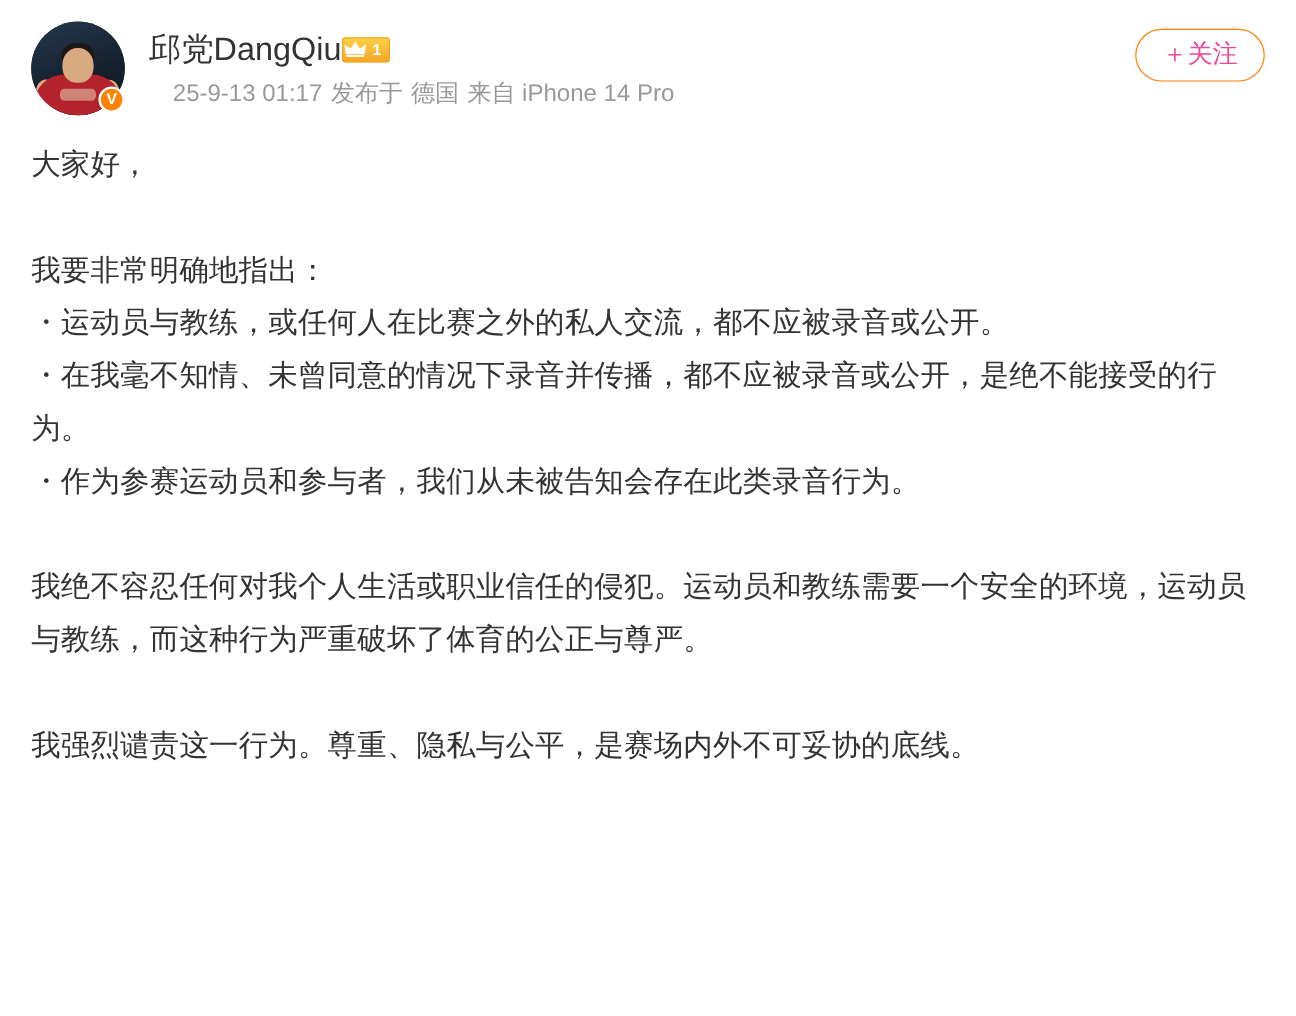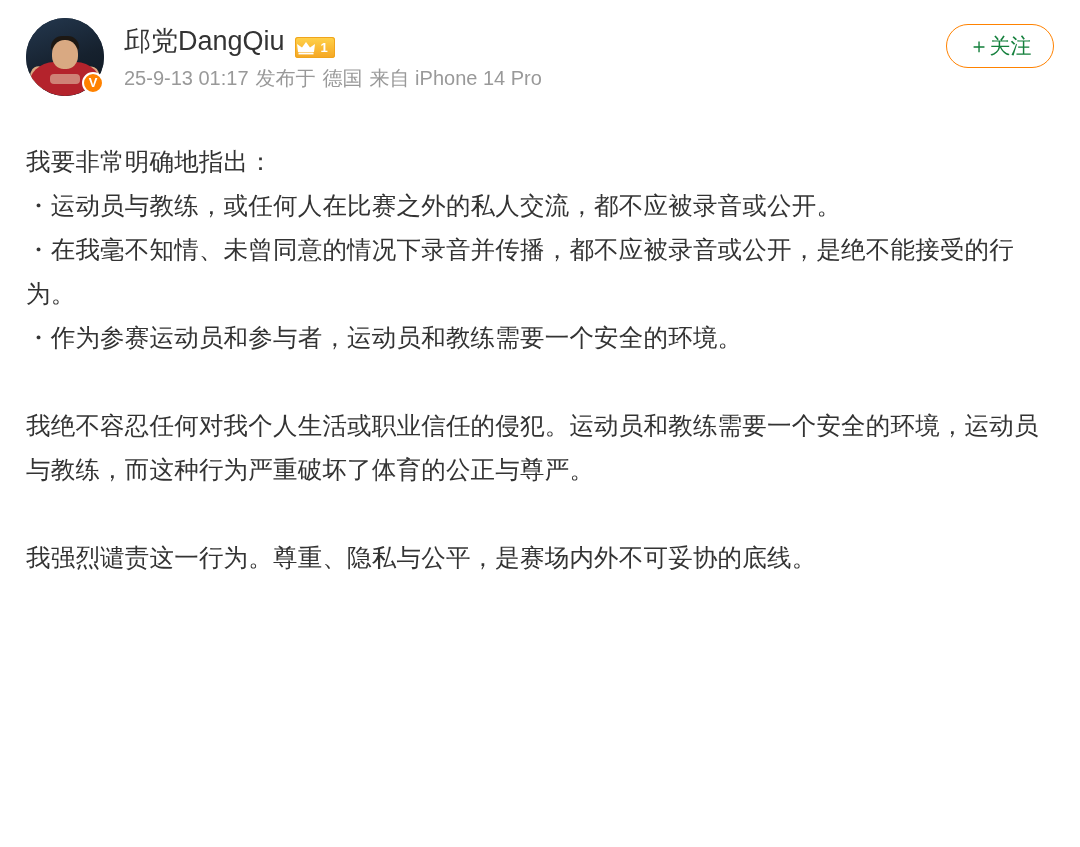--- a/index.html
+++ b/index.html
@@ -115,22 +115,21 @@
     text-align: center;
     font-weight: bold;
   }
   .meta {
     flex: 1 1 auto;
     min-width: 0;
     padding-top: 6px;
   }
   .name-row {
     display: flex;
-    align-items: flex-end;
-    gap: 10px;
+    align-items: center;
   }
   .username {
     font-size: 27px;
     line-height: 34px;
     color: #333333;
     font-weight: normal;
     white-space: nowrap;
   }
   .level-badge {
     display: inline-flex;
@@ -151,35 +150,36 @@
     color: #ffffff;
     font-weight: bold;
     padding: 0 2px;
   }
   .subline {
     margin-top: 6px;
     font-size: 20px;
     line-height: 28px;
     color: #999999;
     white-space: nowrap;
+    margin-left: 20px;
   }
   .subline .sep { display: inline-block; width: 7px; }
   .subline .location {
     color: #999999;
   }
   .follow-btn {
     position: absolute;
     right: 0;
     top: 6px;
     height: 44px;
     min-width: 108px;
     border: 1px solid #ff8200;
     border-radius: 22px;
     background: #ffffff;
-    color: #15803d;
+    color: #ec4899;
     font-size: 21px;
     line-height: 42px;
     text-align: center;
     padding: 0 16px;
     box-sizing: border-box;
     cursor: pointer;
     white-space: nowrap;
     font-family: "Liberation Sans", sans-serif;
   }
   .content {
@@ -232,21 +232,22 @@
       </div>
       <div class="subline">
         <span>25-9-13 01:17</span><span class="sep"></span><span>发布于</span><span class="sep"></span><span class="location">德国</span><span class="sep"></span><span>来自 iPhone 14 Pro</span>
       </div>
     </div>
 
     <div class="follow-btn">＋关注</div>
   </div>
 
   <div class="content">
+    <p>大家好，</p>
     <p class="gap">我要非常明确地指出：</p>
     <p class="bullet">・运动员与教练，或任何人在比赛之外的私人交流，都不应被录音或公开。</p>
     <p class="bullet">・在我毫不知情、未曾同意的情况下录音并传播，都不应被录音或公开，是绝不能接受的行为。</p>
-    <p class="bullet">・作为参赛运动员和参与者，运动员和教练需要一个安全的环境。</p>
+    <p class="bullet">・作为参赛运动员和参与者，我们从未被告知会存在此类录音行为。</p>
     <p class="gap">我绝不容忍任何对我个人生活或职业信任的侵犯。运动员和教练需要一个安全的环境，运动员与教练，而这种行为严重破坏了体育的公正与尊严。</p>
     <p class="gap">我强烈谴责这一行为。尊重、隐私与公平，是赛场内外不可妥协的底线。</p>
   </div>
 
 </div>
 
 </body></html>

